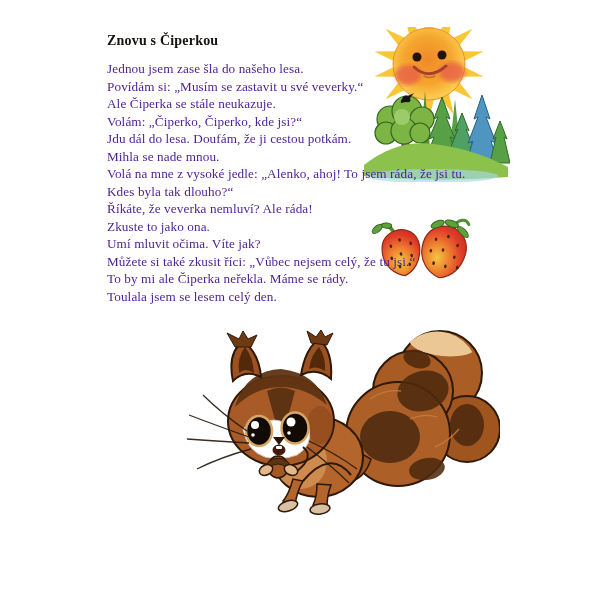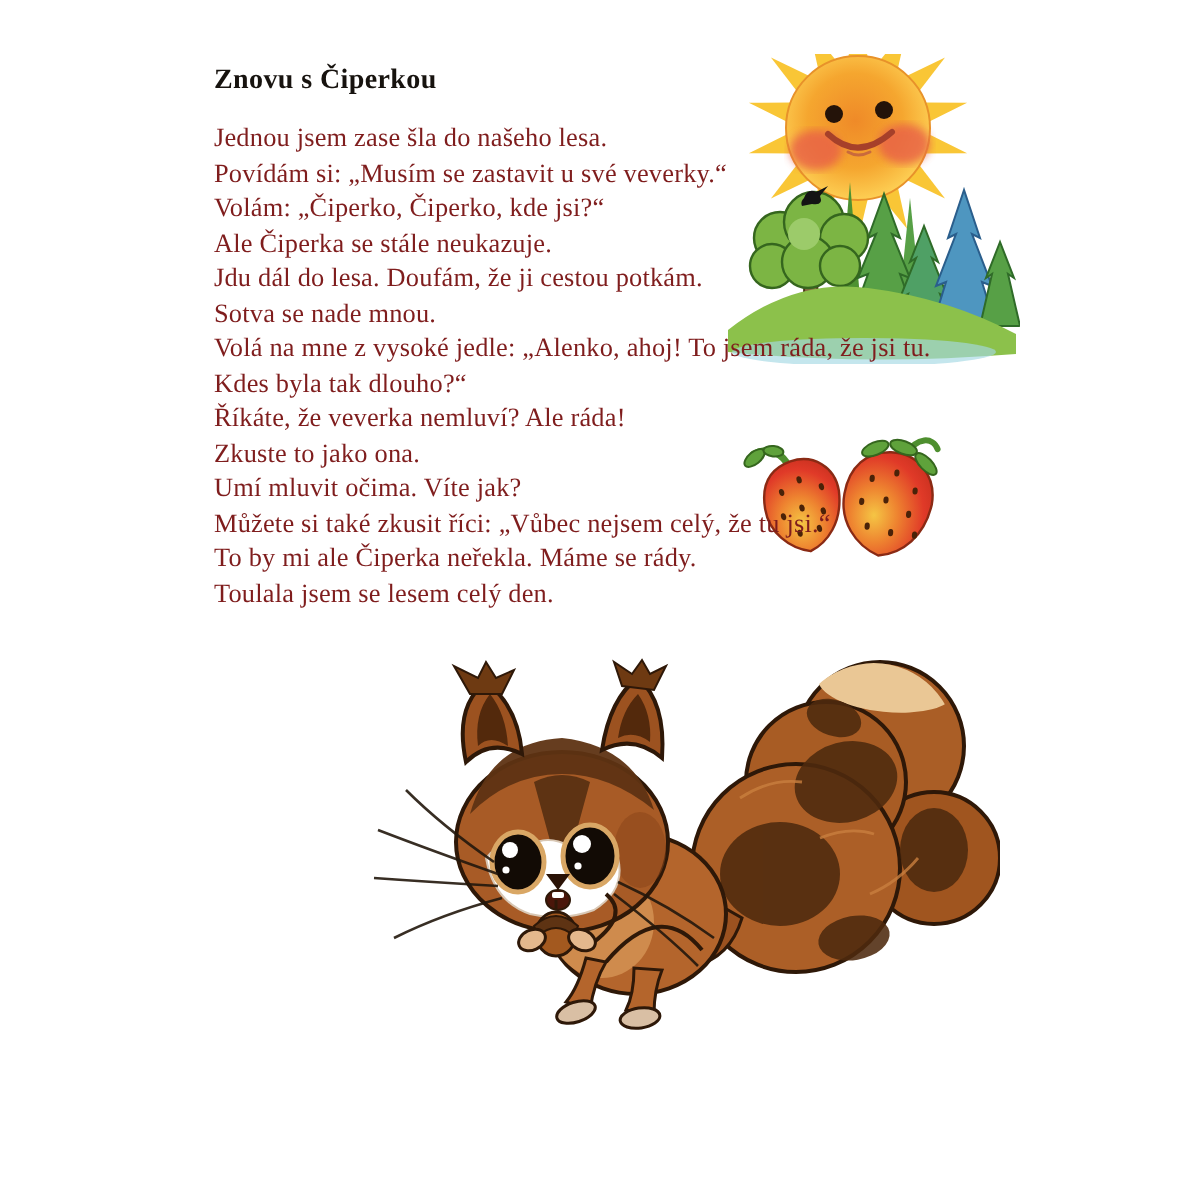--- a/index.html
+++ b/index.html
@@ -2,41 +2,41 @@
 <html lang="cs"><head>
 <meta charset="utf-8">
 <style>
   html,body{margin:0;padding:0;}
   body{width:600px;height:600px;background:#ffffff;overflow:hidden;
        font-family:"Liberation Serif","DejaVu Serif",serif;}
   .page{position:relative;width:600px;height:600px;background:#ffffff;}
   .title{position:absolute;left:107px;top:33px;margin:0;
          font-size:14px;font-weight:bold;letter-spacing:.2px;color:#17130f;}
   .story{position:absolute;left:107px;top:60px;z-index:2;
-         font-size:13.2px;line-height:17.5px;letter-spacing:.1px;color:#7f1d1d;}
+         font-size:13.2px;line-height:17.5px;letter-spacing:.1px;color:#4c1d95;}
   .story div{white-space:nowrap;}
   .illu{position:absolute;z-index:1;}
   #illu-sun{left:362px;top:27px;}
   #illu-straw{left:371px;top:214px;}
   #illu-squirrel{left:185px;top:329px;}
 </style>
 </head>
 <body>
 
 <div class="page">
 
   <h1 class="title">Znovu s Čiperkou</h1>
 
   <div class="story">
     <div>Jednou jsem zase šla do našeho lesa.</div>
     <div>Povídám si: „Musím se zastavit u své veverky.“</div>
+    <div>Ale Čiperka se stále neukazuje.</div>
     <div>Volám: „Čiperko, Čiperko, kde jsi?“</div>
-    <div>Ale Čiperka se stále neukazuje.</div>
     <div>Jdu dál do lesa. Doufám, že ji cestou potkám.</div>
-    <div>Sotva se nade mnou.</div>
+    <div>Mihla se nade mnou.</div>
     <div>Volá na mne z vysoké jedle: „Alenko, ahoj! To jsem ráda, že jsi tu.</div>
     <div>Kdes byla tak dlouho?“</div>
     <div>Říkáte, že veverka nemluví? Ale ráda!</div>
     <div>Zkuste to jako ona.</div>
     <div>Umí mluvit očima. Víte jak?</div>
     <div>Můžete si také zkusit říci: „Vůbec nejsem celý, že tu jsi.“</div>
     <div>To by mi ale Čiperka neřekla. Máme se rády.</div>
     <div>Toulala jsem se lesem celý den.</div>
   </div>
 

